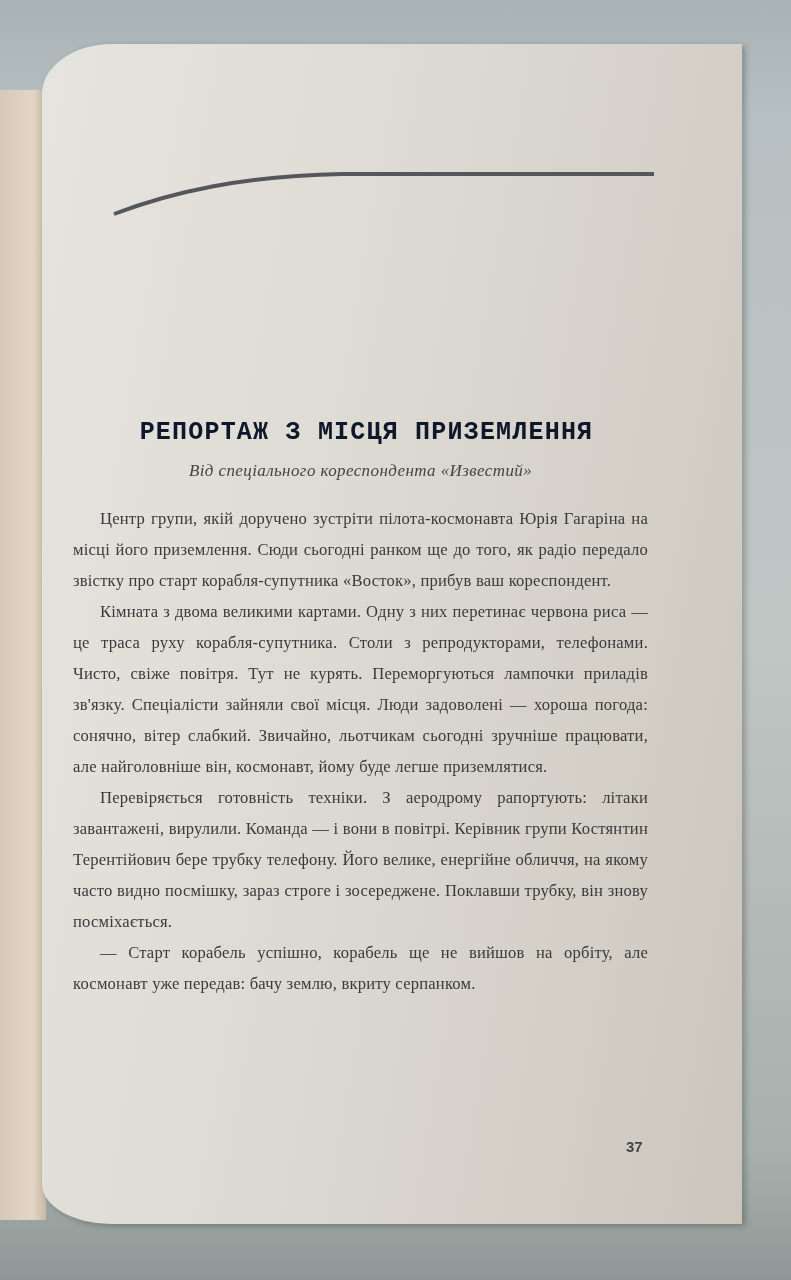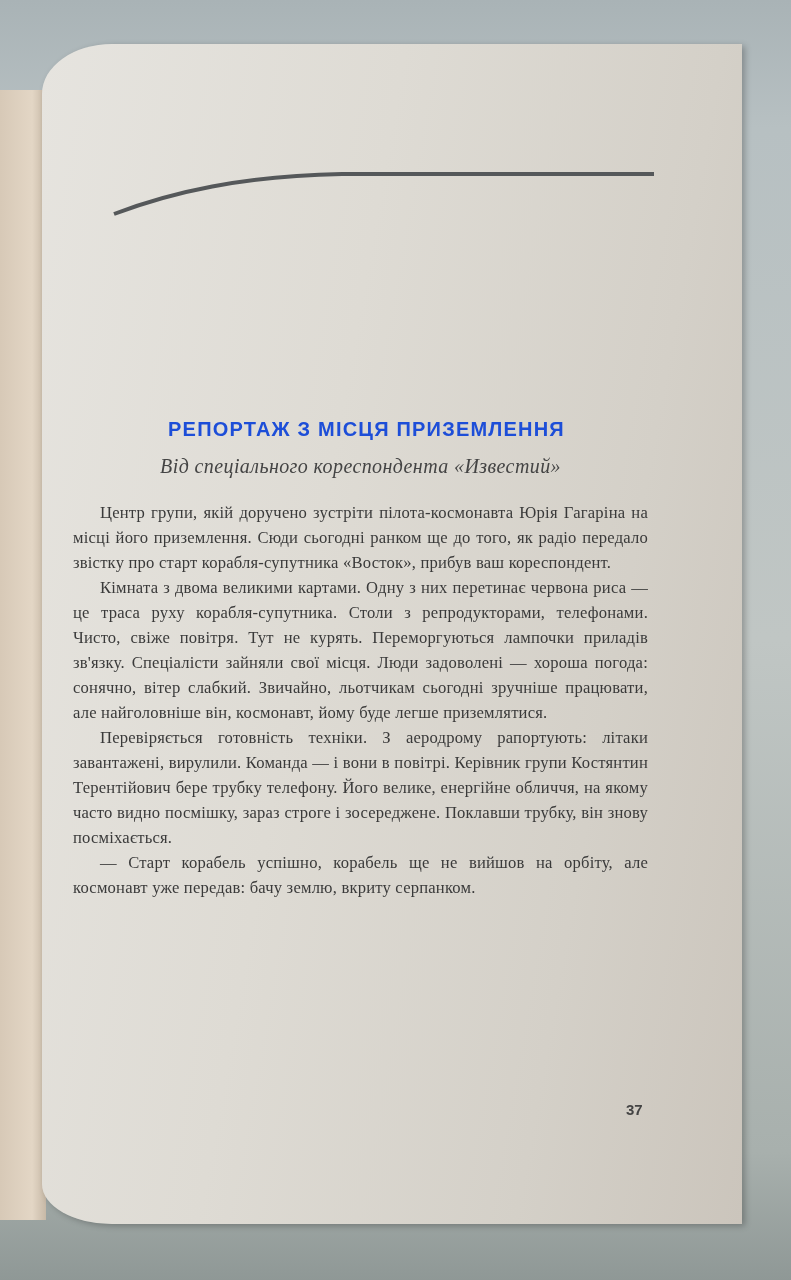--- a/index.html
+++ b/index.html
@@ -20,34 +20,34 @@
       box-shadow: 3px 2px 6px rgba(0,0,0,0.25);
     }
     .rule {
       position: absolute; left: 70px; top: 120px; width: 552px; height: 60px;
     }
     .content {
       position: absolute; left: 73px; top: 418px; width: 575px;
       color: #3a3a3a;
     }
     .title {
-      font-family: Liberation Sans, sans-serif;
-      font-weight: bold; font-size: 20px; letter-spacing: 1.2px;
-      text-align: center; color: #1d4ed8; margin: 0 0 14px 0; padding-left: 12px;
+      font-family: Liberation Mono, monospace;
+      font-weight: bold; font-size: 25px; letter-spacing: 1.2px;
+      text-align: center; color: #0f172a; margin: 0 0 14px 0; padding-left: 12px;
     }
     .subtitle {
-      font-style: italic; font-size: 20px; text-align: center;
+      font-style: italic; font-size: 17px; text-align: center;
       color: #444; margin: 0 0 22px 0; letter-spacing: 0.4px;
     }
     .para {
-      font-size: 16.6px; line-height: 25px; text-align: justify;
+      font-size: 16.6px; line-height: 31px; text-align: justify;
       text-indent: 27px; margin: 0; color: #3a3a3a; letter-spacing: 0.2px;
     }
     .page-number {
-      position: absolute; left: 626px; top: 1101px;
+      position: absolute; left: 626px; top: 1138px;
       font-family: "Liberation Sans", sans-serif; font-weight: bold;
       font-size: 15px; color: #444;
     }
   </style>
 </head>
 <body>
 
 <div class="left-page"></div>
 
 <div class="page">

